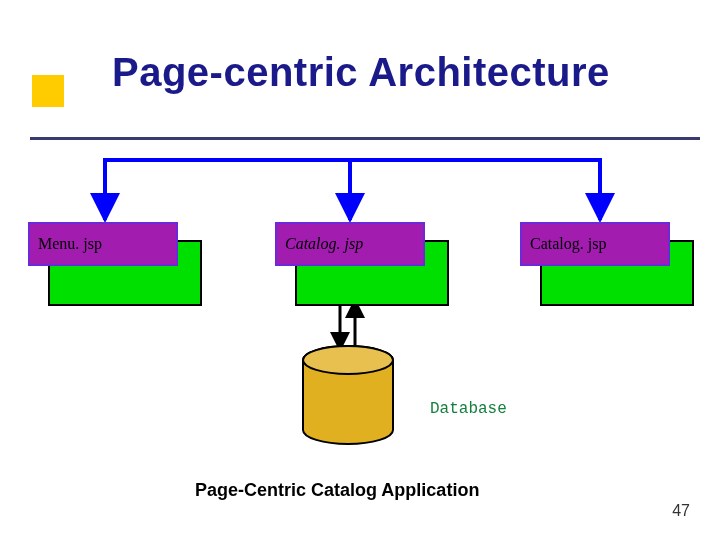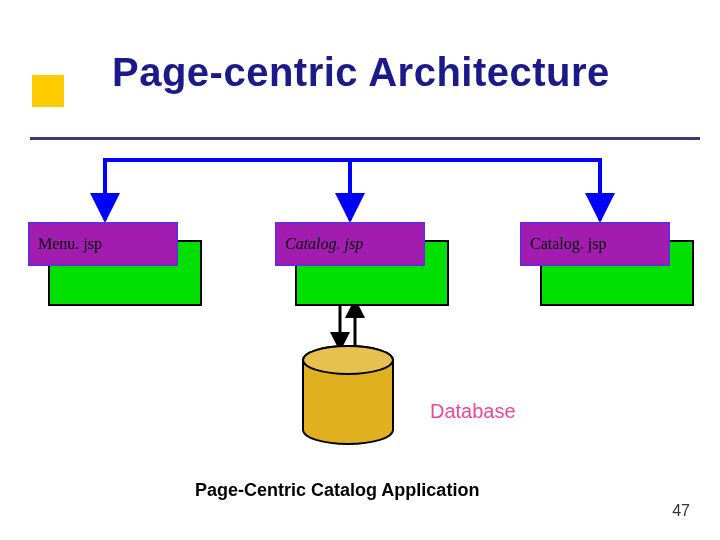--- a/index.html
+++ b/index.html
@@ -60,23 +60,23 @@
   .caption {
     position: absolute;
     font-size: 18px;
     font-weight: bold;
     color: #000;
     font-family: Verdana, Arial, sans-serif;
     text-align: center;
   }
   .db-label {
     position: absolute;
-    font-family: Liberation Sans, sans-serif;
-    font-size: 20px;
-    color: #ec4899;
+    font-family: Liberation Mono, monospace;
+    font-size: 16px;
+    color: #15803d;
   }
   .pagenum {
     position: absolute;
     right: 30px;
     bottom: 20px;
     font-size: 16px;
     color: #333;
     font-family: Arial, sans-serif;
   }
   svg.overlay {

